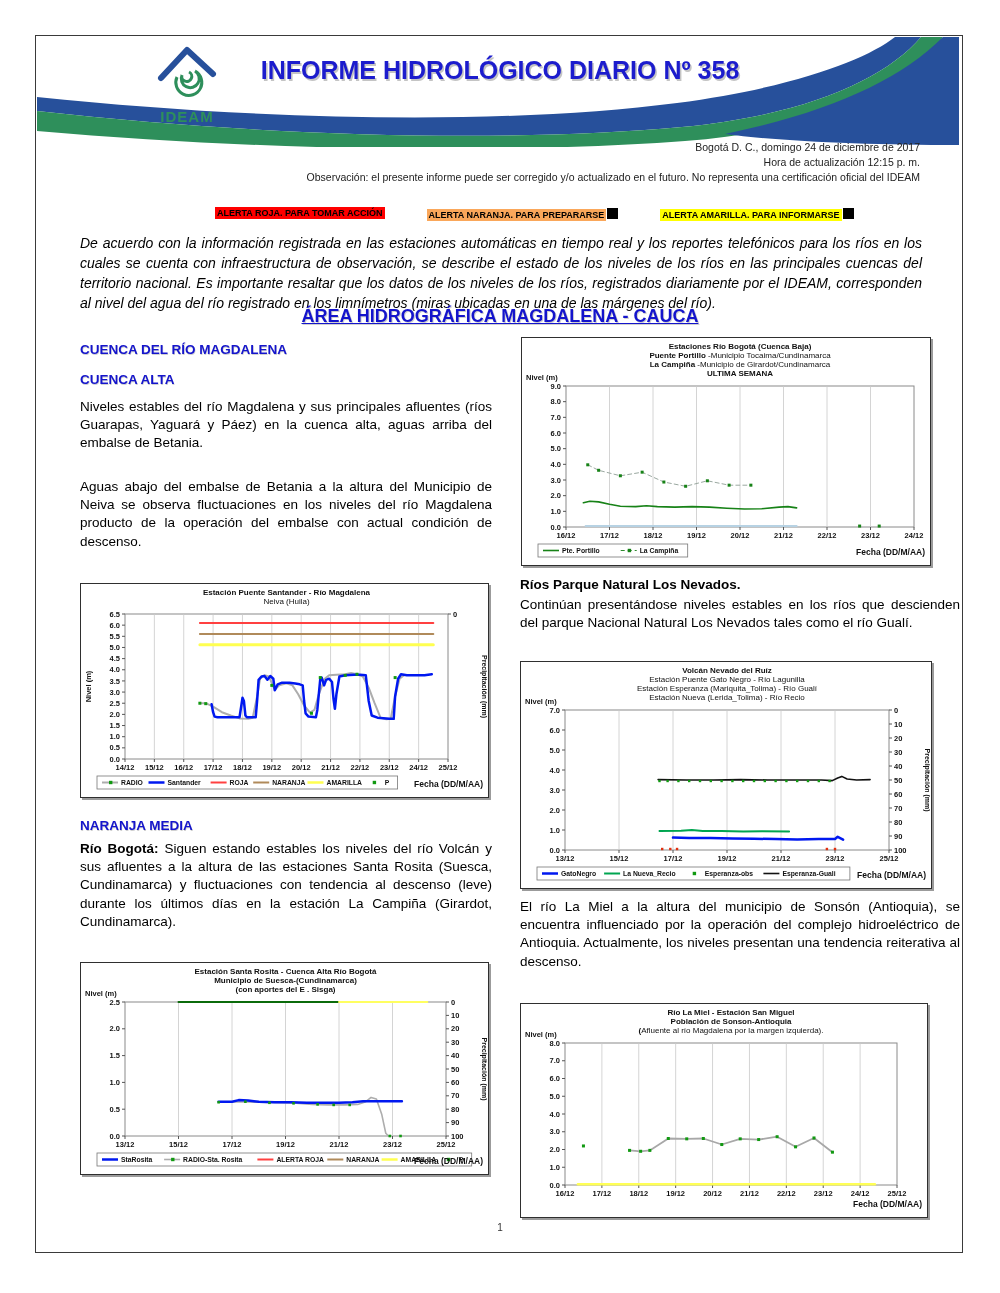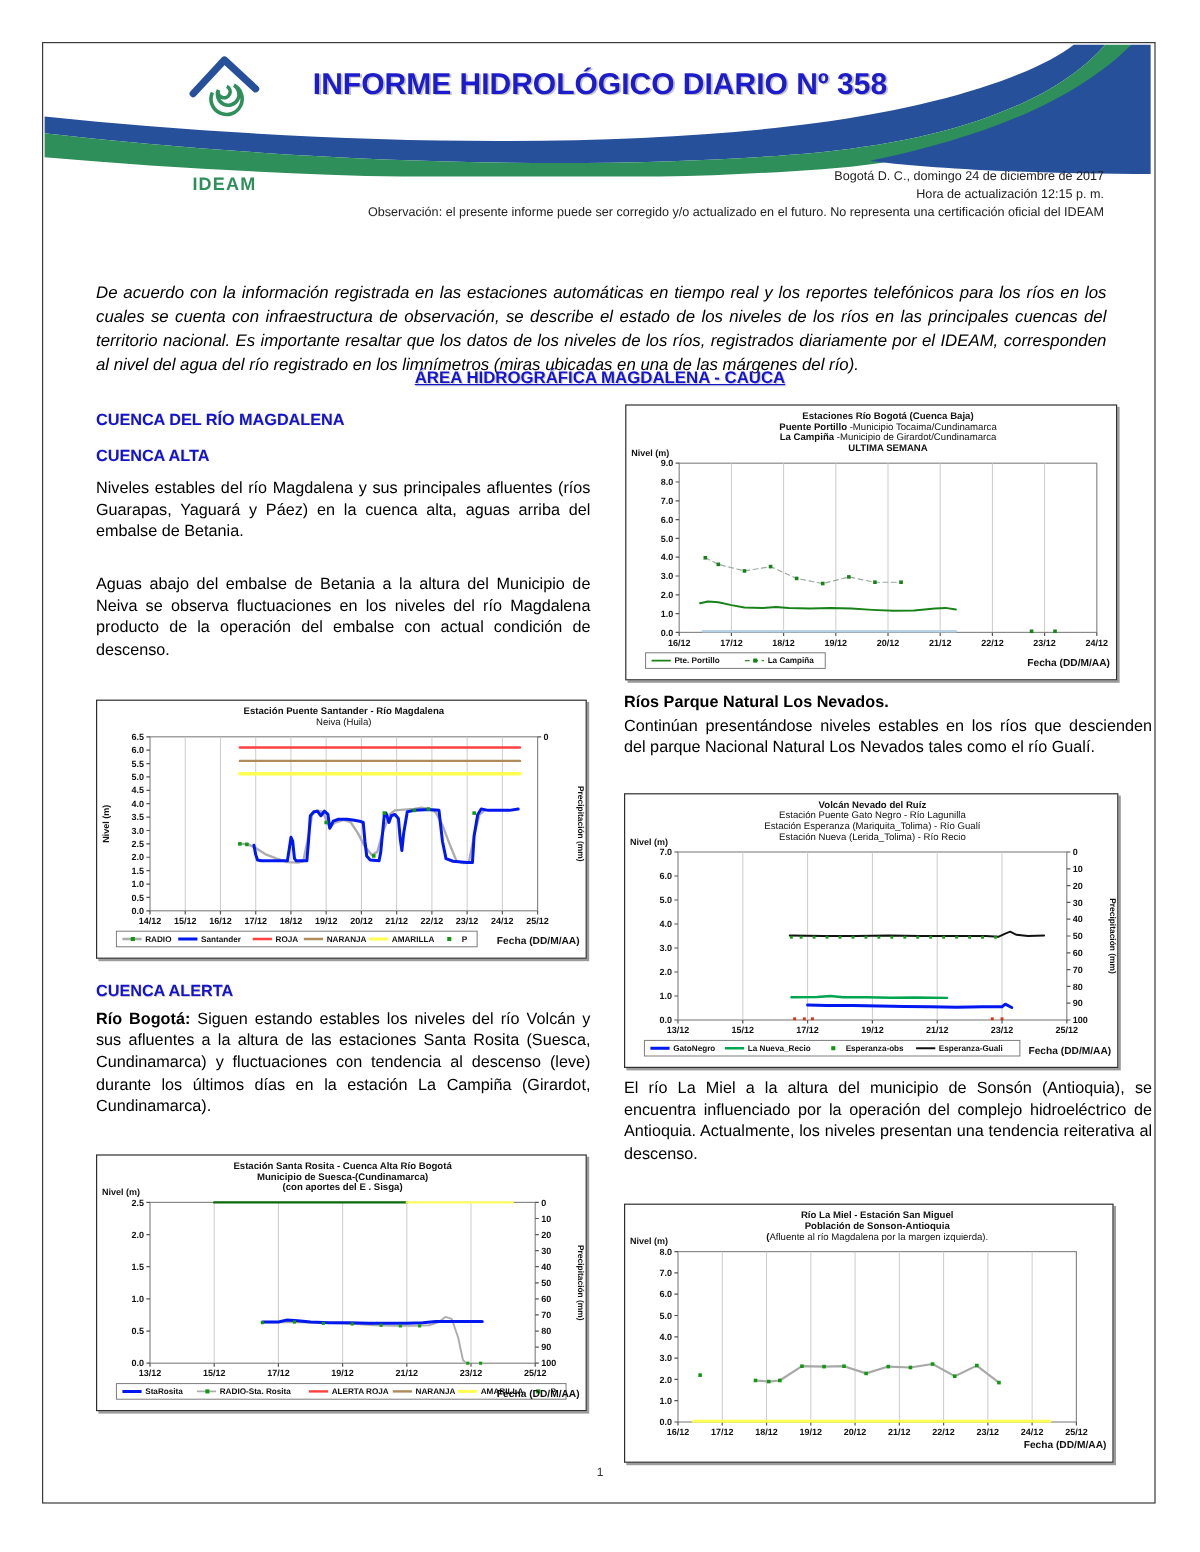--- a/index.html
+++ b/index.html
@@ -1,32 +1,32 @@
 <!DOCTYPE html>
 <html><head>
 <meta charset="utf-8">
 <style>
   html,body{margin:0;padding:0;background:#e8e8e8;}
   .page{position:relative;width:1000px;height:1293px;background:#fff;margin:0 auto;
         font-family:"Liberation Sans",sans-serif;color:#000;overflow:hidden;}
   .page-border{position:absolute;left:35px;top:35px;width:926px;height:1216px;border:1.5px solid #3a3a3a;}
   .hdr-swoosh{position:absolute;left:37px;top:37px;}
   .logo{position:absolute;left:112px;top:42px;width:150px;text-align:center;}
-  .logo-label{font-size:15px;font-weight:bold;color:#2e8f5b;letter-spacing:1px;margin-top:36px;}
+  .logo-label{font-size:15px;font-weight:bold;color:#2e8f5b;letter-spacing:1px;}
   .main-title{position:absolute;left:240px;top:56px;width:520px;text-align:center;
         font-size:25px;font-weight:bold;color:#1c1ccd;text-shadow:1.5px 1.5px 0 #c4c4c4;}
   .date-block{position:absolute;left:280px;top:140px;width:640px;text-align:right;
         font-size:10.5px;line-height:1.45;color:#222;}
   .alerts{position:absolute;left:215px;top:204px;width:620px;display:flex;gap:42px;align-items:center;}
   .alert-label{font-size:9px;font-weight:bold;color:#000;padding:1px 2px;white-space:nowrap;}
   .redaction{display:inline-block;width:11px;height:11px;background:#000;vertical-align:middle;margin-left:1px;}
   .intro{position:absolute;left:80px;top:234px;width:842px;font-size:14px;font-style:italic;
         text-align:justify;line-height:1.42;}
   .section-title{position:absolute;left:0;top:306px;width:1000px;text-align:center;
-        font-size:14px;font-weight:bold;color:#1414cc;text-decoration:underline;text-shadow:1px 1px 0 #cfcfcf;}
+        font-size:18px;font-weight:bold;color:#1414cc;text-decoration:underline;text-shadow:1px 1px 0 #cfcfcf;}
   .h-blue{font-size:13.5px;font-weight:bold;color:#1414cc;text-shadow:0.5px 0.5px 0 #d0d0d0;}
   .body-par{font-size:13.5px;line-height:1.35;text-align:justify;}
   .abs{position:absolute;}
   .chart-box{position:absolute;background:#fff;border:1.5px solid #2f2f2f;box-shadow:2px 2px 0 #9b9b9b;}
   .footer-pn{position:absolute;left:0;top:1222px;width:1000px;text-align:center;font-size:10px;color:#333;}
   svg text{font-family:"Liberation Sans",sans-serif;}
 </style>
 </head>
 <body>
 
@@ -48,20 +48,29 @@
   </div>
 
   <div class="main-title">INFORME HIDROLÓGICO DIARIO Nº 358</div>
 
   <div class="date-block">
     <div>Bogotá D. C., domingo 24 de diciembre de 2017</div>
     <div>Hora de actualización 12:15 p. m.</div>
     <div>Observación: el presente informe puede ser corregido y/o actualizado en el futuro. No representa una certificación oficial del IDEAM</div>
   </div>
 
+  <div class="alerts">
+    <span class="alert-label" style="background: rgb(255, 0, 0);">ALERTA ROJA. PARA TOMAR ACCIÓN</span>
+    <span style="white-space:nowrap;">
+      <span class="alert-label" style="background: rgb(250, 167, 90);">ALERTA NARANJA. PARA PREPARARSE</span><span class="redaction"></span>
+    </span>
+    <span style="white-space:nowrap;">
+      <span class="alert-label" style="background: rgb(255, 255, 0);">ALERTA AMARILLA. PARA INFORMARSE</span><span class="redaction"></span>
+    </span>
+  </div>
 
   <div class="intro">De acuerdo con la información registrada en las estaciones automáticas en tiempo real y los reportes telefónicos para los ríos en los cuales se cuenta con infraestructura de observación, se describe el estado de los niveles de los ríos en las principales cuencas del territorio nacional. Es importante resaltar que los datos de los niveles de los ríos, registrados diariamente por el IDEAM, corresponden al nivel del agua del río registrado en los limnímetros (miras ubicadas en una de las márgenes del río).</div>
 
   <div class="section-title">ÁREA HIDROGRÁFICA MAGDALENA - CAUCA</div>
 
   <div class="abs h-blue" style="left:80px;top:342px;">CUENCA DEL RÍO MAGDALENA</div>
   <div class="abs h-blue" style="left:80px;top:372px;">CUENCA ALTA</div>
   <div class="abs body-par" style="left:80px;top:398px;width:412px;">Niveles estables del río Magdalena y sus principales afluentes (ríos Guarapas, Yaguará y Páez) en la cuenca alta, aguas arriba del embalse de Betania.</div>
   <div class="abs body-par" style="left:80px;top:478px;width:412px;">Aguas abajo del embalse de Betania a la altura del Municipio de Neiva se observa fluctuaciones en los niveles del río Magdalena producto de la operación del embalse con actual condición de descenso.</div>
 
@@ -160,21 +169,21 @@
         <line x1="172.2" y1="198.5" x2="188.2" y2="198.5" stroke="#b08a5a" stroke-width="2"></line>
         <text x="191.2" y="200.9" font-size="6.8" font-weight="bold" fill="#111">NARANJA</text>
         <line x1="226.5" y1="198.5" x2="242.5" y2="198.5" stroke="#ffff50" stroke-width="2.5"></line>
         <text x="245.5" y="200.9" font-size="6.8" font-weight="bold" fill="#111">AMARILLA</text>
         <rect x="291.7" y="196.8" width="3.4" height="3.4" fill="#119911"></rect>
         <text x="303.7" y="200.9" font-size="6.8" font-weight="bold" fill="#111">P</text>
         <text x="402" y="203" text-anchor="end" font-size="8.5" font-weight="bold" fill="#111">Fecha (DD/M/AA)</text>
       </svg>
   </div>
 
-  <div class="abs h-blue" style="left:80px;top:818px;">CUENCA ALERTA</div>
+  <div class="abs h-blue" style="left:80px;top:818px;">NARANJA MEDIA</div>
   <div class="abs body-par" style="left:80px;top:840px;width:412px;">
     <span style="font-weight:bold;">Río Bogotá:</span><span> Siguen estando estables los niveles del río Volcán y sus afluentes a la altura de las estaciones Santa Rosita (Suesca, Cundinamarca) y fluctuaciones con tendencia al  descenso (leve) durante los últimos días en la estación  La Campiña (Girardot, Cundinamarca).</span>
   </div>
 
   <div class="chart-box" style="left:80px;top:962px;">
     <svg width="407" height="207">
         <rect x="44" y="39" width="321" height="134" fill="#ffffff" stroke="#8a8a8a" stroke-width="1"></rect>
         <text x="204.5" y="11" text-anchor="middle" font-size="8" fill="#111"><tspan font-weight="bold">Estación Santa Rosita -  Cuenca Alta Río Bogotá</tspan></text>
         <text x="204.5" y="20" text-anchor="middle" font-size="8" fill="#111"><tspan font-weight="bold">Municipio de Suesca-(Cundinamarca)</tspan></text>
         <text x="204.5" y="29" text-anchor="middle" font-size="8" fill="#111"><tspan font-weight="bold">(con aportes del  E . Sisga)</tspan></text>

